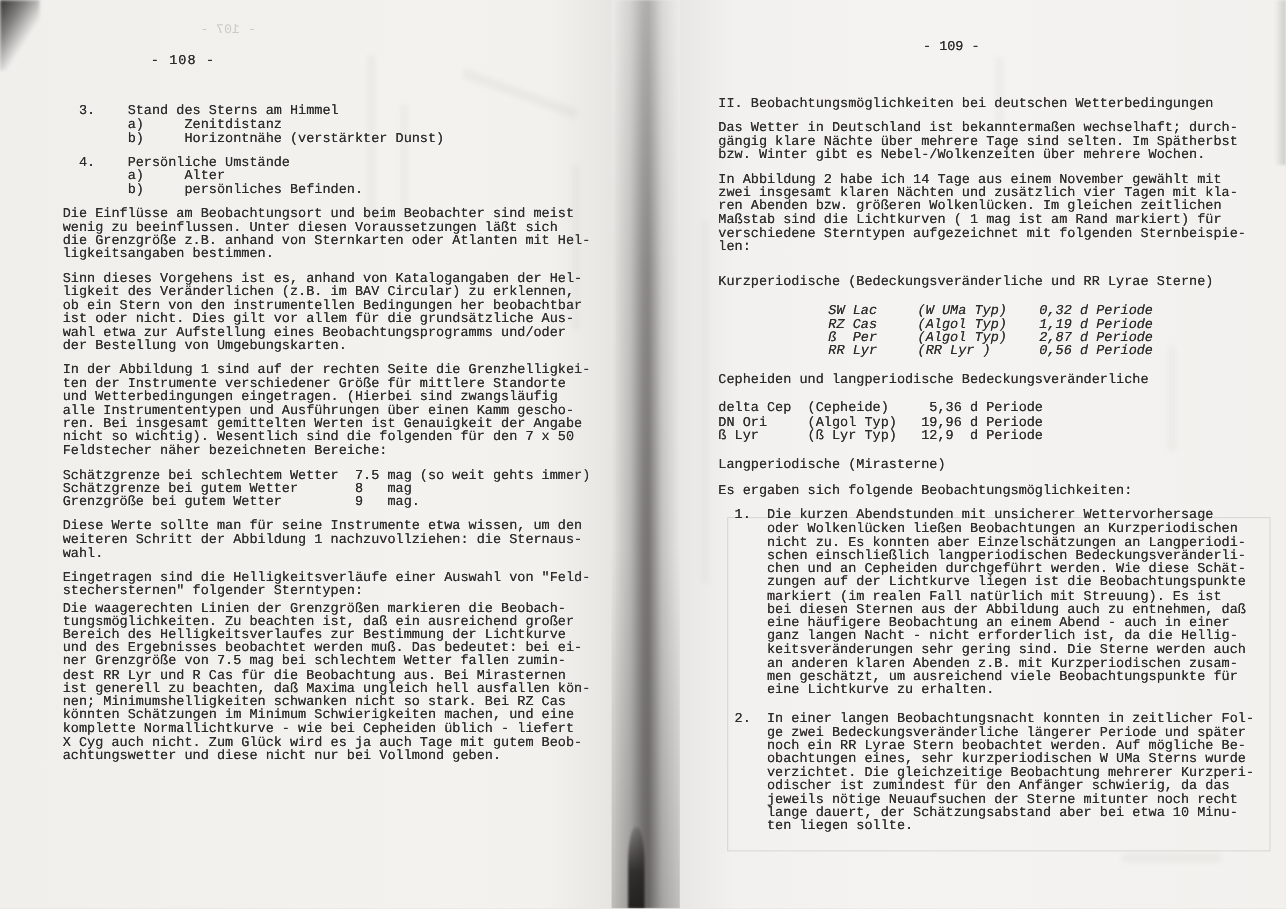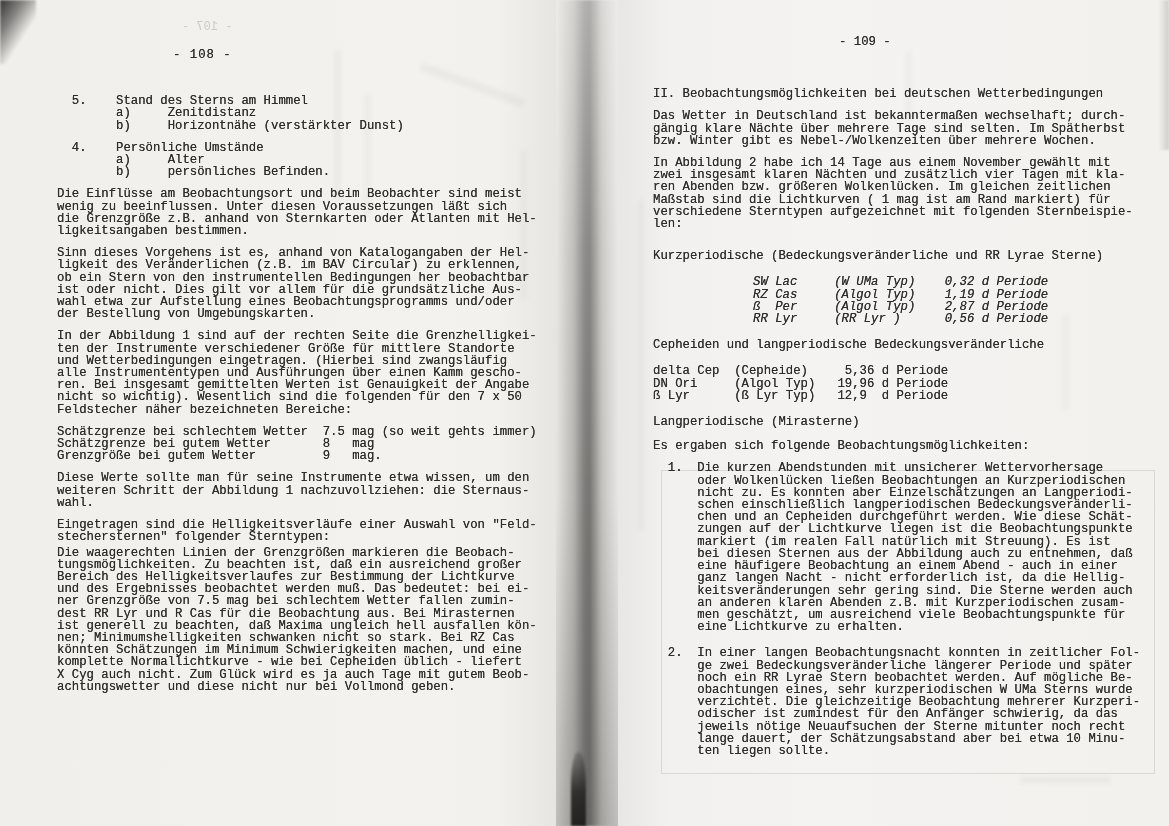--- a/index.html
+++ b/index.html
@@ -21,21 +21,21 @@
     font-family: "Liberation Mono", "DejaVu Sans Mono", monospace;
     font-size: 12.3px;
     line-height: 12.2px;
     color: #2e2c2a;
     text-shadow: 0 0 0.45px rgba(46,44,42,0.85);
     filter: blur(0.22px);
   }
   .page { position: absolute; top: 0; }
   .page-left  { left: 57px;  width: 500px; padding-top: 49px; }
   .page-right { left: 653px; width: 505px; padding-top: 36px; }
-  .pagenum-left  { margin-left: 116px; margin-bottom: 34px; letter-spacing: 1px; }
+  .pagenum-left  { margin-left: 80px; margin-bottom: 34px; letter-spacing: 1px; }
   .pagenum-right { margin-left: 186px; margin-bottom: 40px; }
   .mb10 { margin-bottom: 10px; }
   .mb14 { margin-bottom: 14px; }
   .mb12 { margin-bottom: 12px; }
   .mb20 { margin-bottom: 20px; }
   .mb3  { margin-bottom: 3px; }
   .indent100 { padding-left: 100px; font-style: italic; }
 
   
   .binding-shade {
@@ -109,21 +109,21 @@
   <div class="ghost g3"></div>
   <div class="ghost g4"></div>
   <div class="ghost g5"></div>
   <div class="ghost g6"></div>
   <div class="ghost g7"></div>
   <div class="ghost g8"></div>
   <div class="ghost-box"></div>
 
   <div class="page page-left">
     <pre class="tw pagenum-left">- 108 -</pre>
-    <pre class="tw mb10">  5.    Stand des Sterns am Himmel
+    <pre class="tw mb10">  3.    Stand des Sterns am Himmel
         a)     Zenitdistanz
         b)     Horizontnähe (verstärkter Dunst)</pre>
     <pre class="tw mb10">  4.    Persönliche Umstände
         a)     Alter
         b)     persönliches Befinden.</pre>
     <pre class="tw mb10">Die Einflüsse am Beobachtungsort und beim Beobachter sind meist
 wenig zu beeinflussen. Unter diesen Voraussetzungen läßt sich
 die Grenzgröße z.B. anhand von Sternkarten oder Atlanten mit Hel-
 ligkeitsangaben bestimmen.</pre>
     <pre class="tw mb10">Sinn dieses Vorgehens ist es, anhand von Katalogangaben der Hel-

